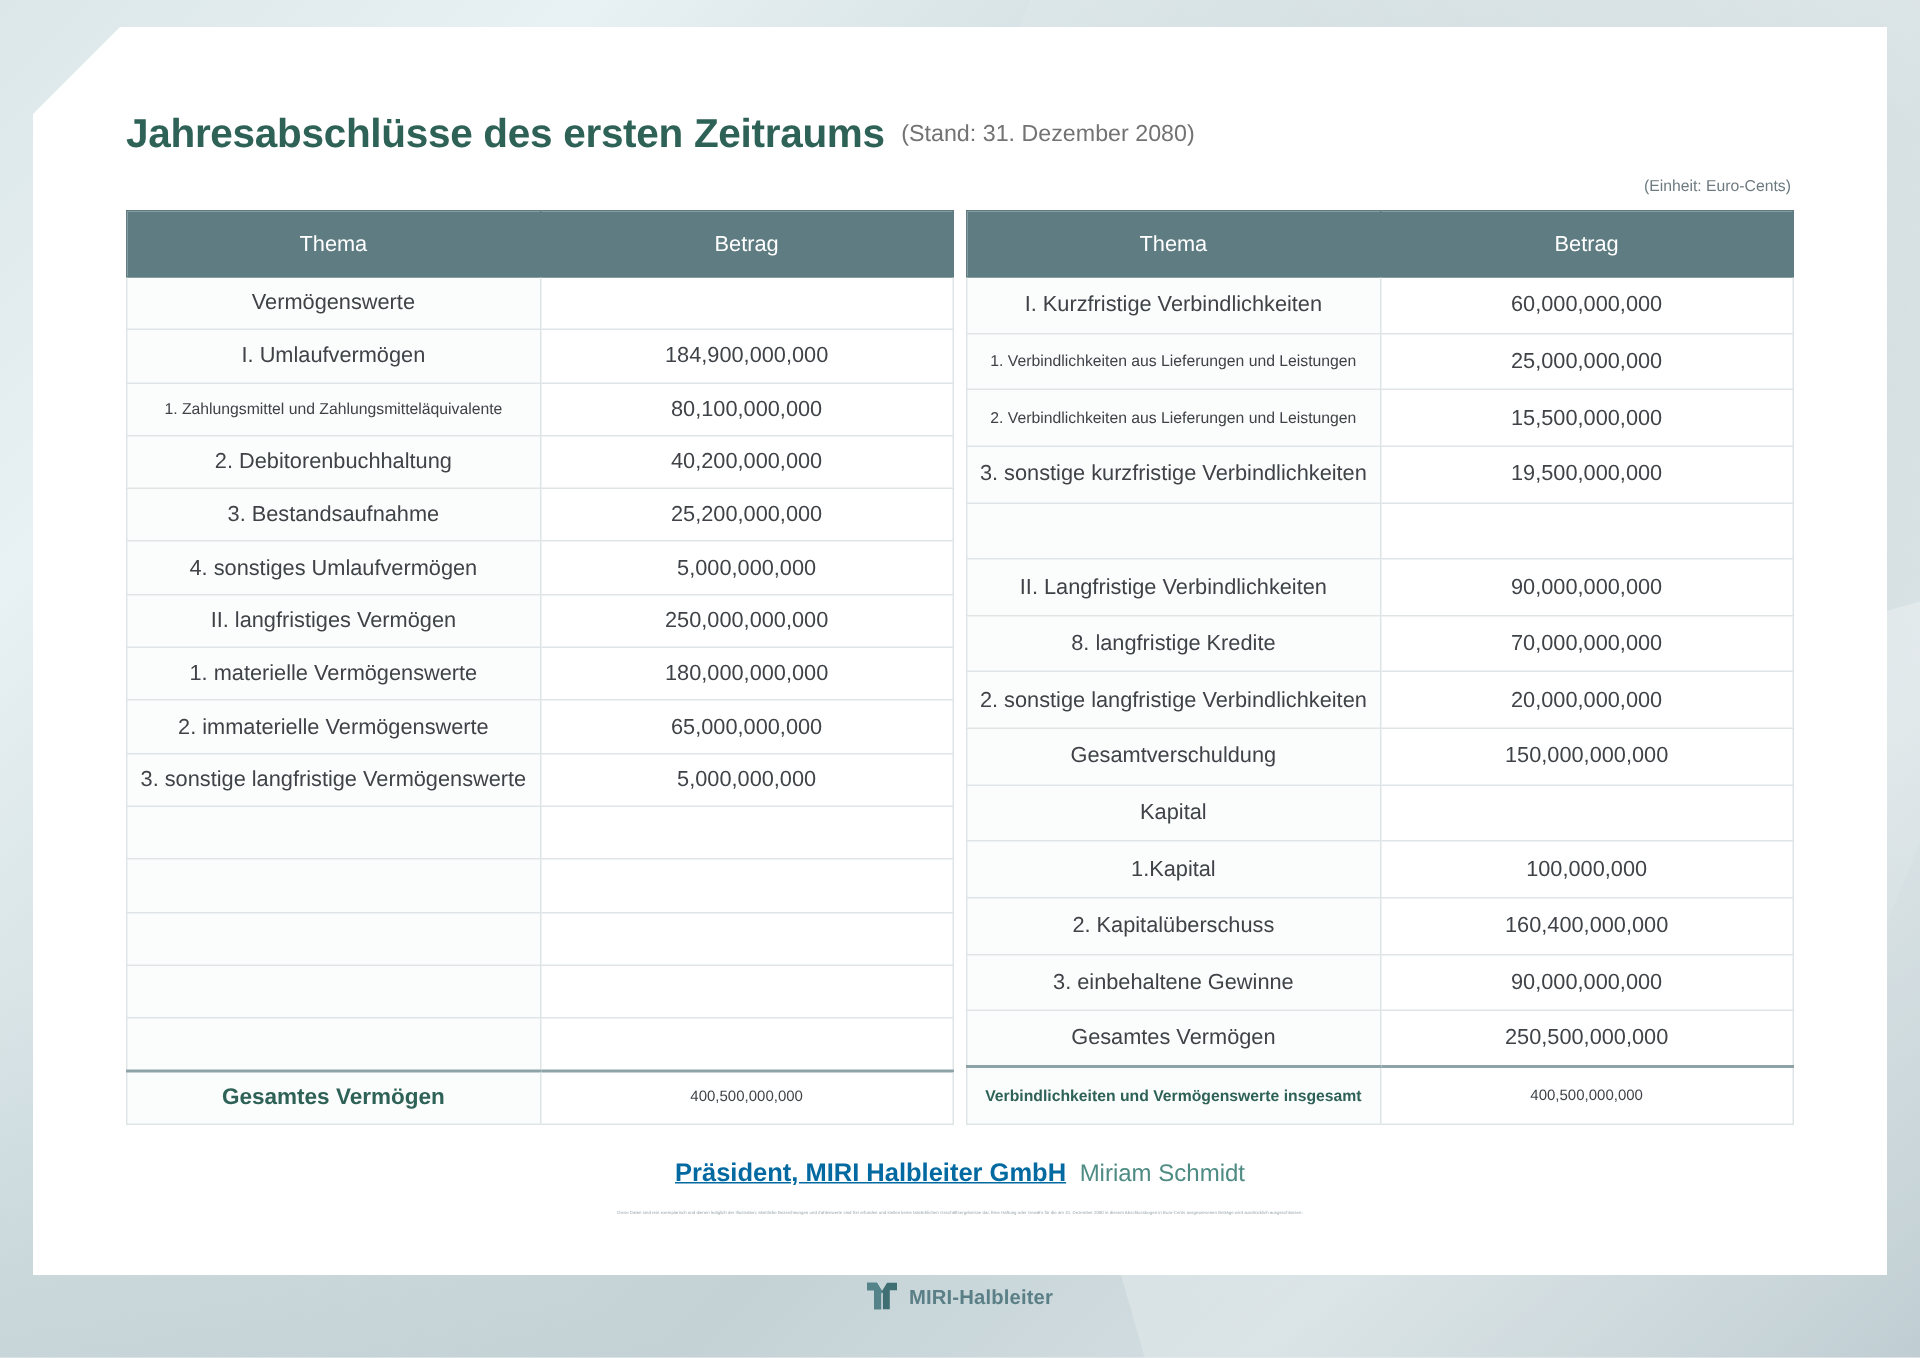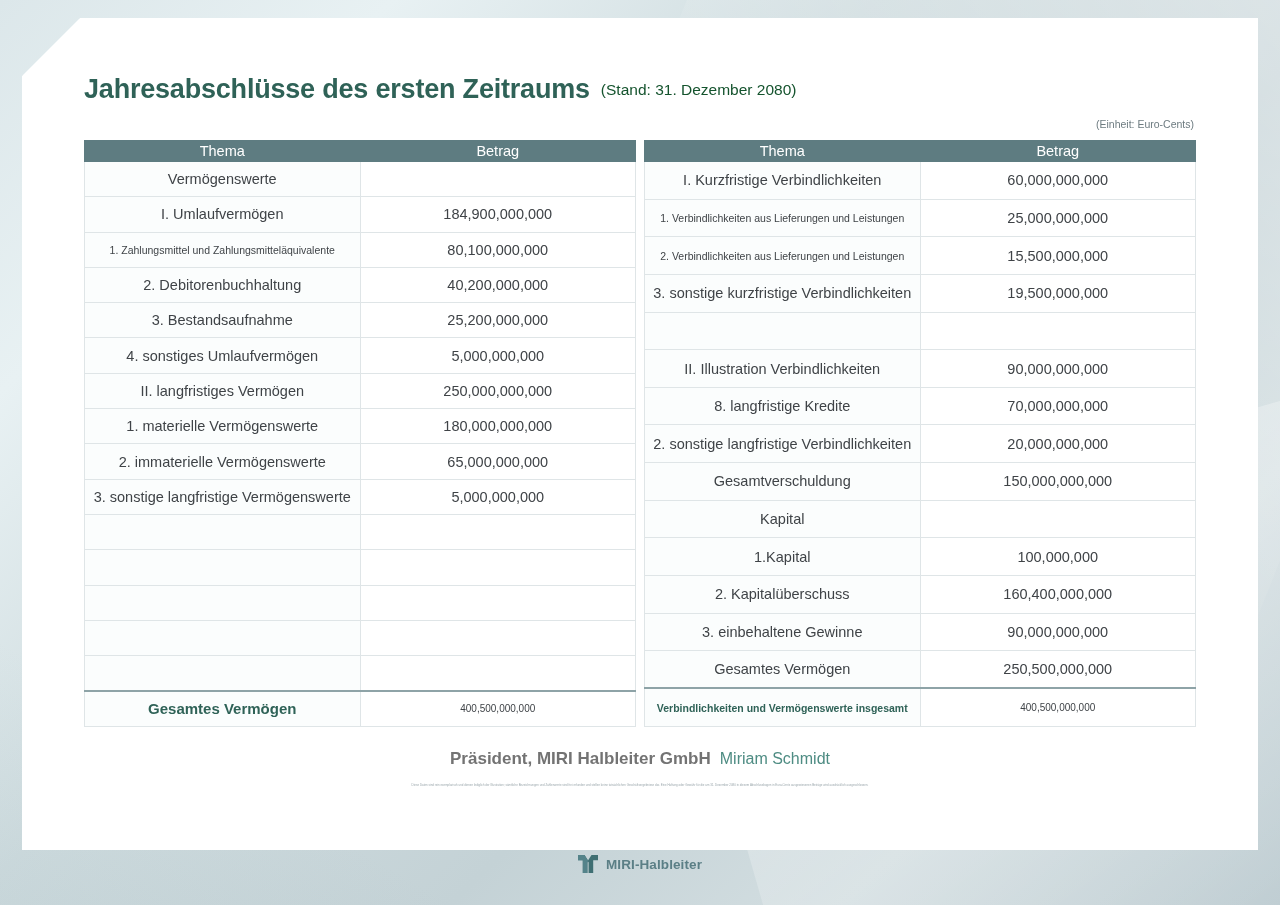--- a/index.html
+++ b/index.html
@@ -66,21 +66,21 @@
   }
   #page-title {
     font-size: 27px;
     font-weight: 700;
     color: #2f6257;
     letter-spacing: -.2px;
   }
   #page-subtitle {
     font-size: 15.5px;
     font-weight: 400;
-    color: #14532d;
+    color: #737373;
   }
   #unit-note {
     margin-top: 13px;
     text-align: right;
     font-size: 10.5px;
     color: #6d7b80;
     padding-right: 2px;
   }
 
   
@@ -95,21 +95,21 @@
     table-layout: fixed;
   }
   .balance-table col.col-topic  { width: 50%; }
   .balance-table col.col-amount { width: 50%; }
 
   .balance-table thead th {
     background: #5e7c81;
     color: #ffffff;
     font-size: 14.5px;
     font-weight: 400;
-    height: 21px;
+    height: 44px;
     text-align: center;
     border: 1px solid #5e7c81;
   }
 
   .balance-table td {
     height: 35.3px;
     border: 1px solid #dfe5e7;
     text-align: center;
     background: #fbfdfd;
     color: #3f4347;
@@ -151,21 +151,22 @@
     text-align: center;
   }
   #signature-line {
     display: inline-flex;
     align-items: baseline;
     gap: 9px;
   }
   #signature-role {
     font-size: 17px;
     font-weight: 700;
-    color: #737373;
+    color: #0369a1;
+    text-decoration: underline;
   }
   #signature-name {
     font-size: 16px;
     font-weight: 500;
     color: #4e8c83;
   }
   #disclaimer-text {
     margin-top: 14px;
     text-align: center;
     font-size: 2.9px;
@@ -318,21 +319,21 @@
           </tr>
           <tr>
             <td class="topic">3. sonstige kurzfristige Verbindlichkeiten</td>
             <td class="amount">19,500,000,000</td>
           </tr>
           <tr class="empty-row">
             <td class="topic"></td>
             <td class="amount"></td>
           </tr>
           <tr>
-            <td class="topic">II. Illustration Verbindlichkeiten</td>
+            <td class="topic">II. Langfristige Verbindlichkeiten</td>
             <td class="amount">90,000,000,000</td>
           </tr>
           <tr>
             <td class="topic">8. langfristige Kredite</td>
             <td class="amount">70,000,000,000</td>
           </tr>
           <tr>
             <td class="topic">2. sonstige langfristige Verbindlichkeiten</td>
             <td class="amount">20,000,000,000</td>
           </tr>

